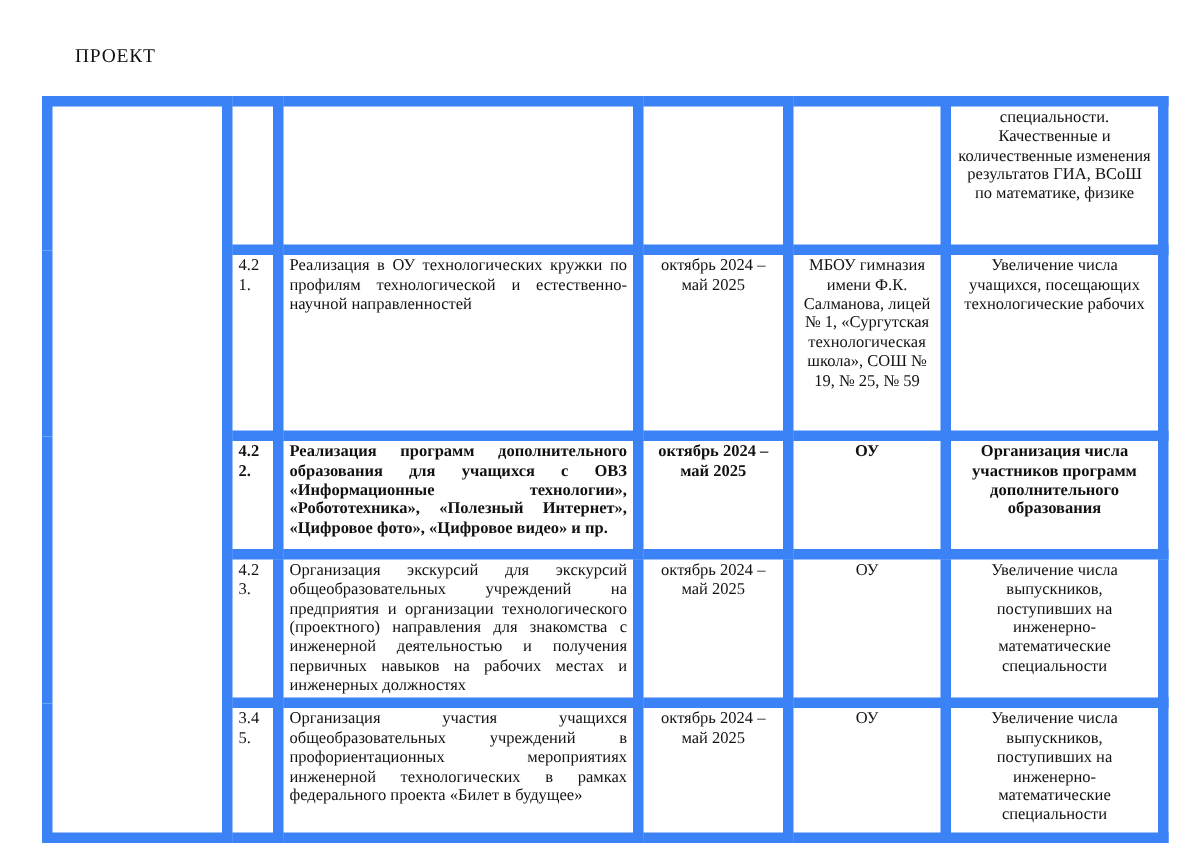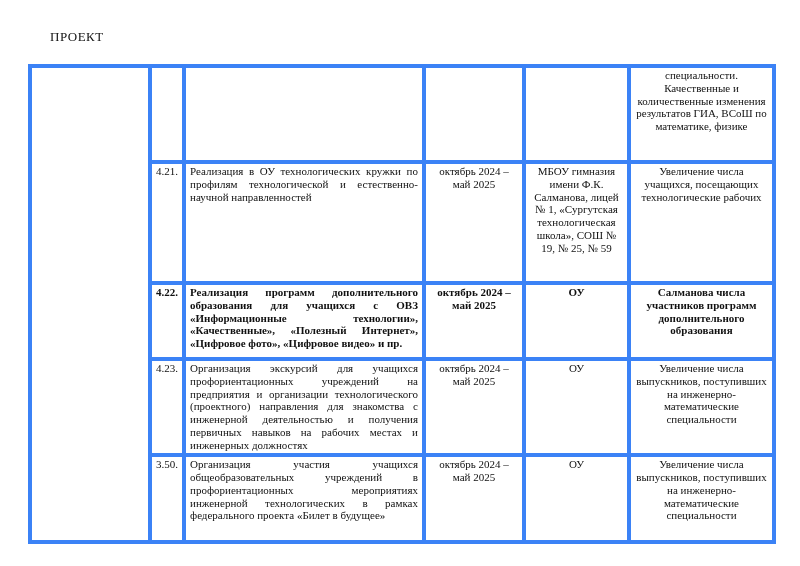--- a/index.html
+++ b/index.html
@@ -29,27 +29,27 @@
     position: absolute;
     left: 28px;
     top: 64px;
     width: 744px;
     border-collapse: collapse;
     table-layout: fixed;
     font-size: 11px;
     line-height: 1.16;
   }
   table.plan-table td {
-    border: 4px solid #3b82f6;
+    border: 7px solid #3b82f6;
     vertical-align: top;
     padding: 1px 4px 2px 4px;
     word-wrap: break-word;
   }
   td.c1 { padding: 0; }
-  td.c2 { text-align: right; padding-left: 3px; padding-right: 1px; }
+  td.c2 { text-align: left; padding-left: 3px; padding-right: 1px; }
   td.c3 { text-align: justify; }
   td.c4, td.c5, td.c6 { text-align: center; }
   tr.r0 td { height: 89px; }
   tr.r1 td { height: 114px; }
   tr.r2 td { height: 69px; font-weight: bold; }
   tr.r3 td { height: 88px; }
   tr.r4 td { height: 80px; }
 </style>
 </head>
 <body>
@@ -81,36 +81,36 @@
     <tr class="r1">
       <td class="c2">4.21.</td>
       <td class="c3">Реализация в ОУ технологических кружки по профилям технологической и естественно-научной направленностей</td>
       <td class="c4">октябрь 2024 – май 2025</td>
       <td class="c5">МБОУ гимназия имени Ф.К. Салманова, лицей № 1, «Сургутская технологическая школа», СОШ № 19, № 25, № 59</td>
       <td class="c6">Увеличение числа учащихся, посещающих технологические рабочих</td>
     </tr>
 
     <tr class="r2">
       <td class="c2">4.22.</td>
-      <td class="c3">Реализация программ дополнительного образования для учащихся с ОВЗ «Информационные технологии», «Качественные», «Полезный Интернет», «Цифровое фото», «Цифровое видео» и пр.</td>
+      <td class="c3">Реализация программ дополнительного образования для учащихся с ОВЗ «Информационные технологии», «Робототехника», «Полезный Интернет», «Цифровое фото», «Цифровое видео» и пр.</td>
       <td class="c4">октябрь 2024 – май 2025</td>
       <td class="c5">ОУ</td>
-      <td class="c6">Салманова числа участников программ дополнительного образования</td>
+      <td class="c6">Организация числа участников программ дополнительного образования</td>
     </tr>
 
     <tr class="r3">
       <td class="c2">4.23.</td>
-      <td class="c3">Организация экскурсий для учащихся профориентационных учреждений на предприятия и организации технологического (проектного) направления для знакомства с инженерной деятельностью и получения первичных навыков на рабочих местах и инженерных должностях</td>
+      <td class="c3">Организация экскурсий для экскурсий общеобразовательных учреждений на предприятия и организации технологического (проектного) направления для знакомства с инженерной деятельностью и получения первичных навыков на рабочих местах и инженерных должностях</td>
       <td class="c4">октябрь 2024 – май 2025</td>
       <td class="c5">ОУ</td>
       <td class="c6">Увеличение числа выпускников, поступивших на инженерно-математические специальности</td>
     </tr>
 
     <tr class="r4">
-      <td class="c2">3.50.</td>
+      <td class="c2">3.45.</td>
       <td class="c3">Организация участия учащихся общеобразовательных учреждений в профориентационных мероприятиях инженерной технологических в рамках федерального проекта «Билет в будущее»</td>
       <td class="c4">октябрь 2024 – май 2025</td>
       <td class="c5">ОУ</td>
       <td class="c6">Увеличение числа выпускников, поступивших на инженерно-математические специальности</td>
     </tr>
   </tbody>
     </table>
 
 </div>
 

